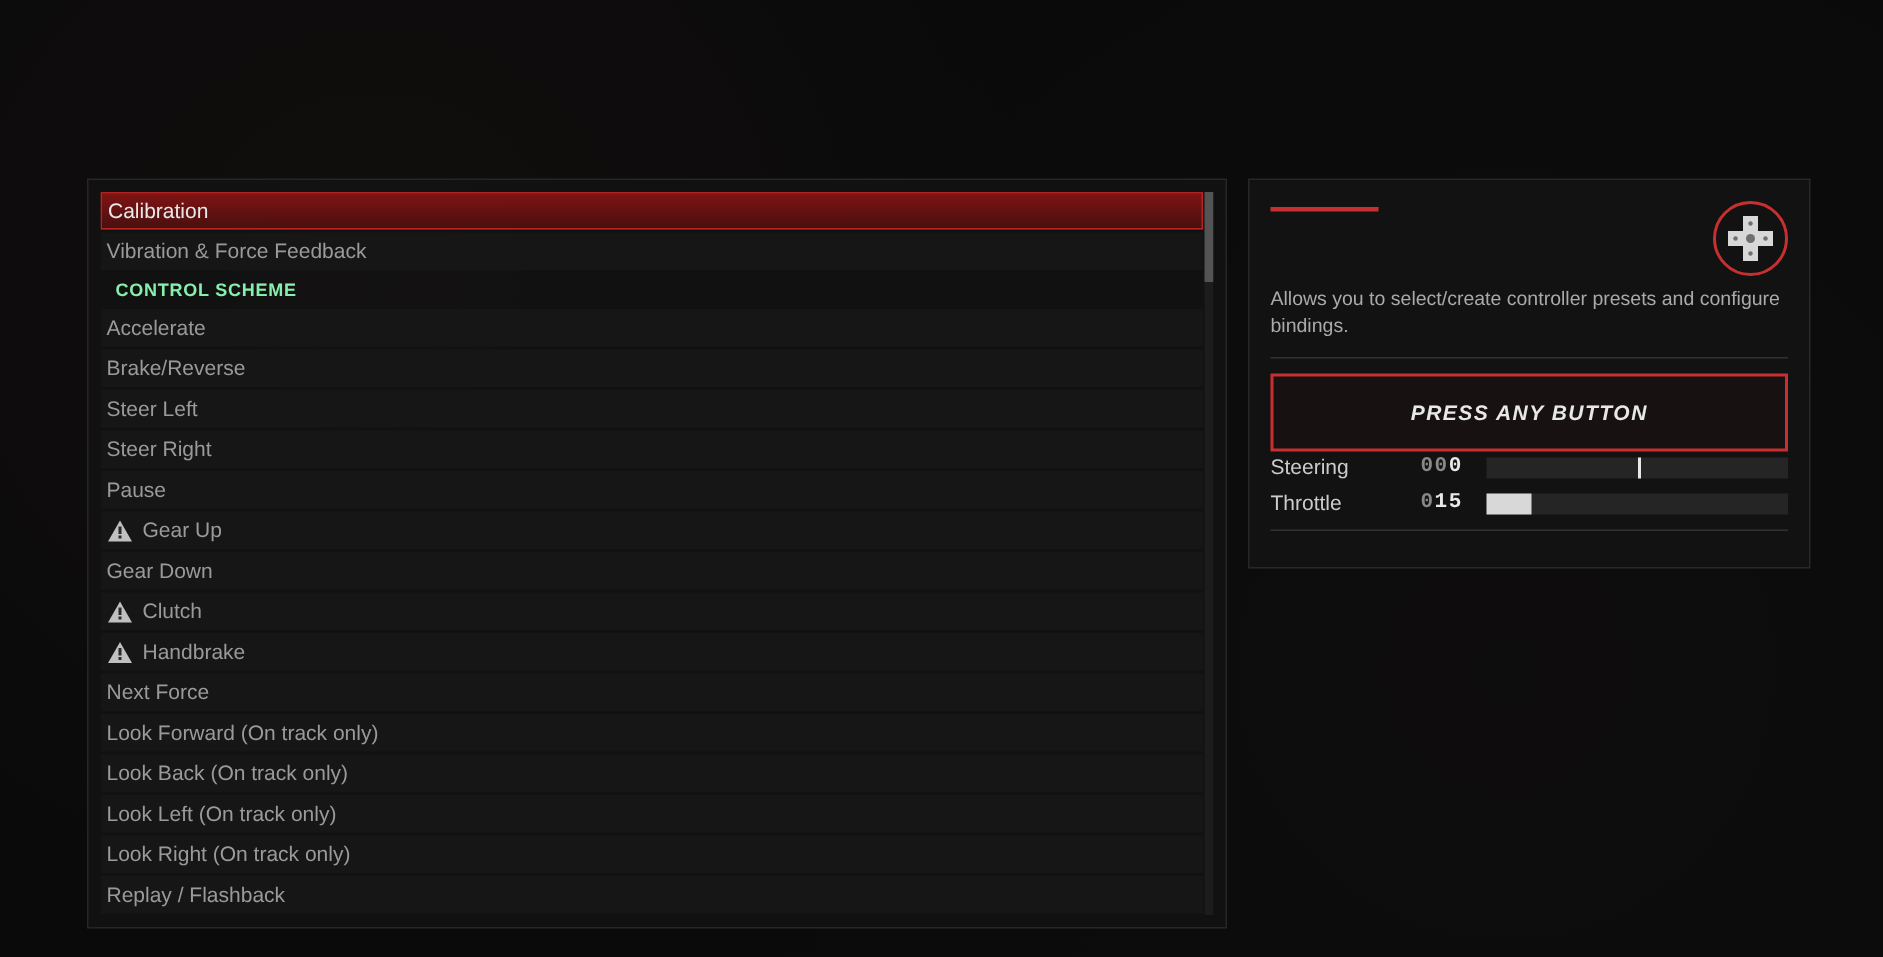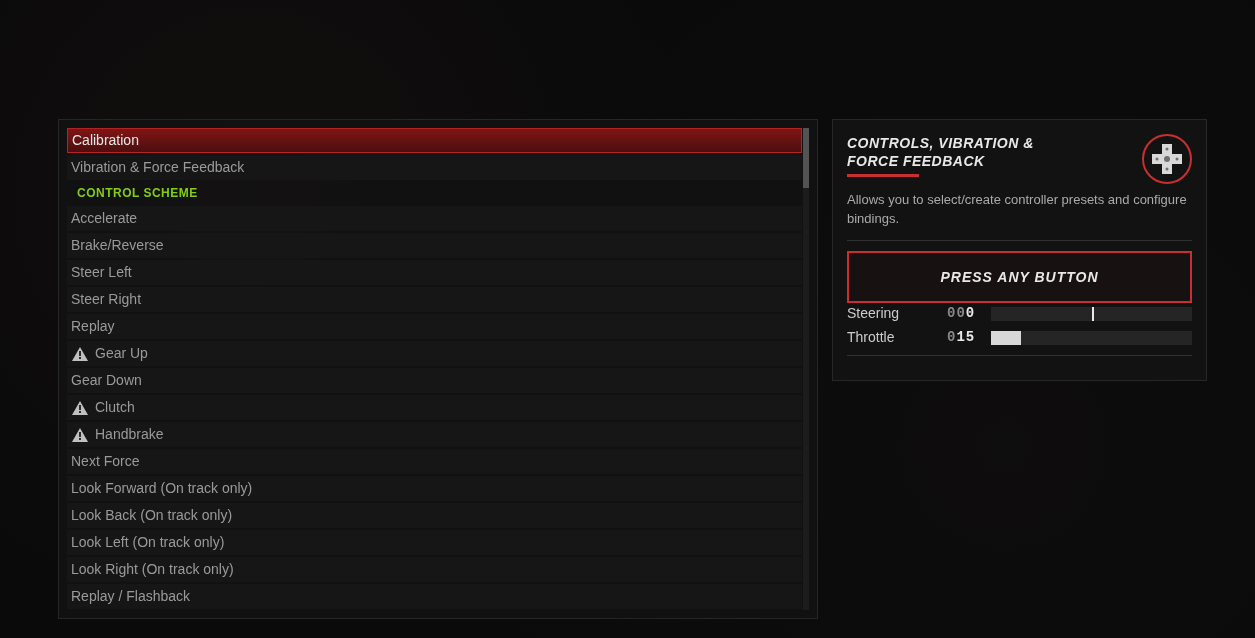--- a/index.html
+++ b/index.html
@@ -67,21 +67,21 @@
 }
 .menu-item.selected {
   background: linear-gradient(to bottom, rgba(140,20,20,0.9), rgba(80,15,15,0.9));
   border: 1px solid rgba(200,40,40,0.8);
   color: #e8e8e8;
 }
 .section-header {
   height: 22px;
   line-height: 22px;
   padding: 0 10px;
-  color: #84cc16;
+  color: #86efac;
   font-size: 12px;
   font-weight: bold;
   letter-spacing: 0.5px;
   text-transform: uppercase;
   margin-bottom: 2px;
   margin-top: 2px;
 }
 .warning-icon {
   display: inline-flex;
   width: 18px;
@@ -214,21 +214,21 @@
         <div class="menu-item">
           <span>Brake/Reverse</span>
         </div>
         <div class="menu-item">
           <span>Steer Left</span>
         </div>
         <div class="menu-item">
           <span>Steer Right</span>
         </div>
         <div class="menu-item">
-          <span>Replay</span>
+          <span>Pause</span>
         </div>
         <div class="menu-item">
           <span class="warning-icon">
             <svg width="18" height="16" viewBox="0 0 18 16">
               <path d="M9 1 L17 15 L1 15 Z" fill="#c0c0c0"></path>
               <rect x="8" y="5" width="2" height="5" fill="#2a2a2a"></rect>
               <rect x="8" y="11" width="2" height="2" fill="#2a2a2a"></rect>
             </svg>
           </span>
           <span>Gear Up</span>
@@ -277,21 +277,20 @@
       </div>
     <div class="scrollbar-track">
       <div class="scrollbar-thumb"></div>
     </div>
   </div>
 </div>
 
 <div class="right-panel">
   <div class="panel-header">
     <div>
-      <div class="panel-title">CONTROLS, VIBRATION &amp; FORCE FEEDBACK</div>
       <div class="title-underline"></div>
     </div>
     <div class="dpad-icon">
       <svg width="34" height="34" viewBox="0 0 34 34">
         <path d="M12 2 L22 2 L22 12 L32 12 L32 22 L22 22 L22 32 L12 32 L12 22 L2 22 L2 12 L12 12 Z" fill="#d8d8d8"></path>
         <circle cx="17" cy="17" r="3" fill="#707070"></circle>
         <circle cx="17" cy="7" r="1.5" fill="#707070"></circle>
         <circle cx="17" cy="27" r="1.5" fill="#707070"></circle>
         <circle cx="7" cy="17" r="1.5" fill="#707070"></circle>
         <circle cx="27" cy="17" r="1.5" fill="#707070"></circle>

